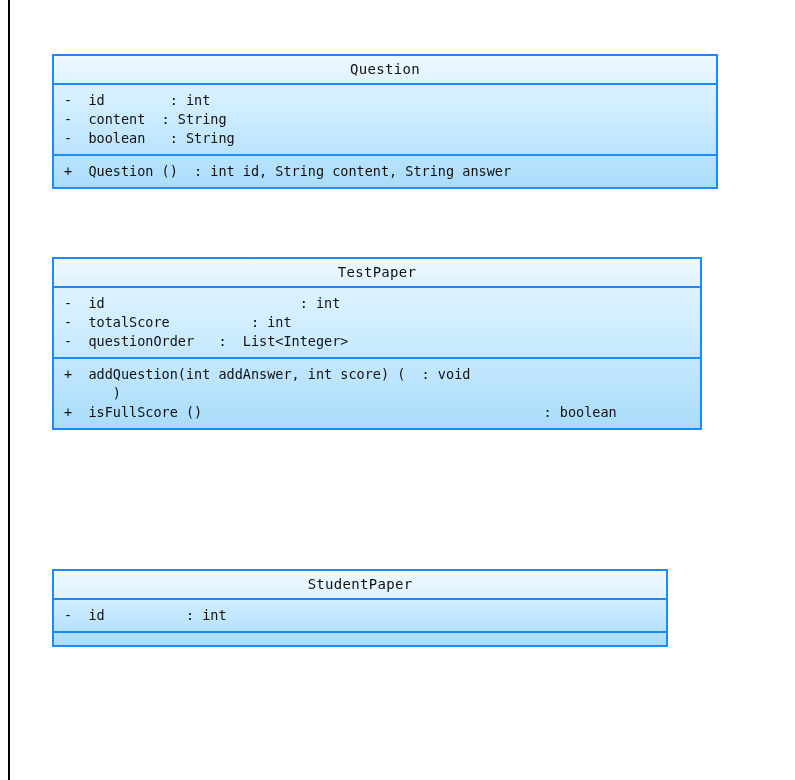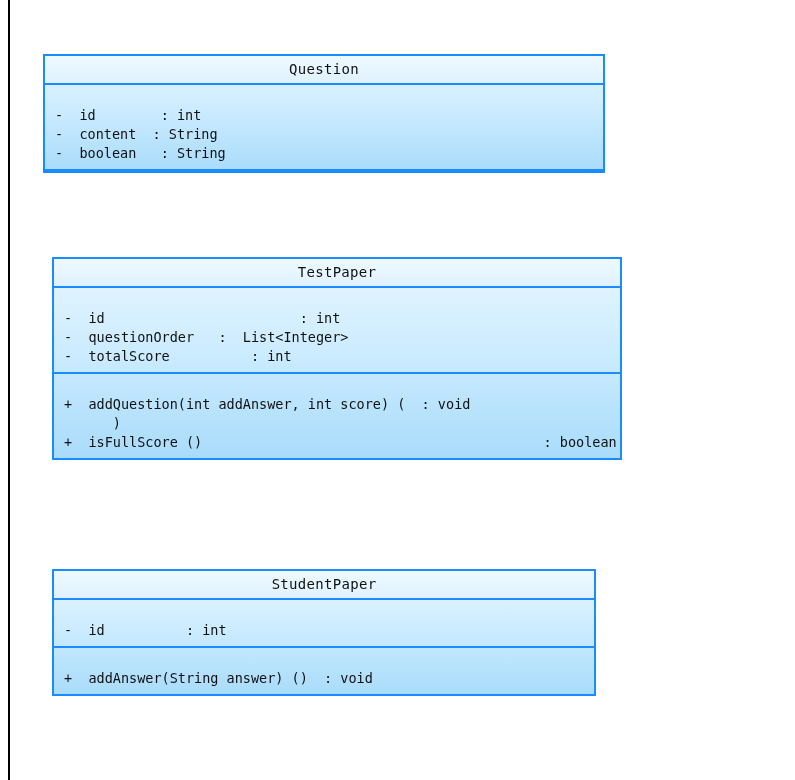--- a/index.html
+++ b/index.html
@@ -40,81 +40,83 @@
     line-height: 16px;
     padding: 5px 0 6px 0;
     color: #111111;
     border-bottom: 2px solid #1a8cff;
     background: linear-gradient(180deg, #eef9ff 0%, #dff2ff 100%);
     letter-spacing: 0.3px;
   }
 
   .uml-section {
     box-sizing: border-box;
-    padding: 21px 0 6px 0;
+    padding: 6px 0 6px 0;
   }
   .uml-section.bordered {
     border-bottom: 2px solid #1a8cff;
   }
 
   .uml-row {
     display: block;
     white-space: pre;
     font-size: 13.5px;
     line-height: 19px;
     color: #111111;
     padding-left: 10px;
   }
 
   
   #class-question {
-    left: 43px;
+    left: 52px;
     top: 54px;
-    width: 562px;
+    width: 666px;
   }
   #class-testpaper {
     left: 52px;
     top: 257px;
-    width: 570px;
+    width: 650px;
   }
   #class-studentpaper {
     left: 52px;
     top: 569px;
-    width: 544px;
+    width: 616px;
   }
 </style>
 </head>
 <body>
 
 <div id="page-left-rule"></div>
 
 <div class="uml-class" id="class-question">
   <div class="uml-title">Question</div>
   <div class="uml-section bordered">
     <span class="uml-row">-  id        : int</span>
     <span class="uml-row">-  content  : String</span>
     <span class="uml-row">-  boolean   : String</span>
   </div>
+  <div class="uml-section">
+    <span class="uml-row">+  Question ()  : int id, String content, String answer</span>
+  </div>
 </div>
 
 <div class="uml-class" id="class-testpaper">
   <div class="uml-title">TestPaper</div>
   <div class="uml-section bordered">
     <span class="uml-row">-  id                        : int</span>
+    <span class="uml-row">-  totalScore          : int</span>
     <span class="uml-row">-  questionOrder   :  List&lt;Integer&gt;</span>
-    <span class="uml-row">-  totalScore          : int</span>
   </div>
   <div class="uml-section">
     <span class="uml-row">+  addQuestion(int addAnswer, int score) (  : void</span>
     <span class="uml-row">      )</span>
     <span class="uml-row">+  isFullScore ()                                          : boolean</span>
   </div>
 </div>
 
 <div class="uml-class" id="class-studentpaper">
   <div class="uml-title">StudentPaper</div>
   <div class="uml-section bordered">
     <span class="uml-row">-  id          : int</span>
   </div>
   <div class="uml-section">
-    <span class="uml-row">+  addAnswer(String answer) ()  : void</span>
   </div>
 </div>
 
 </body></html>

